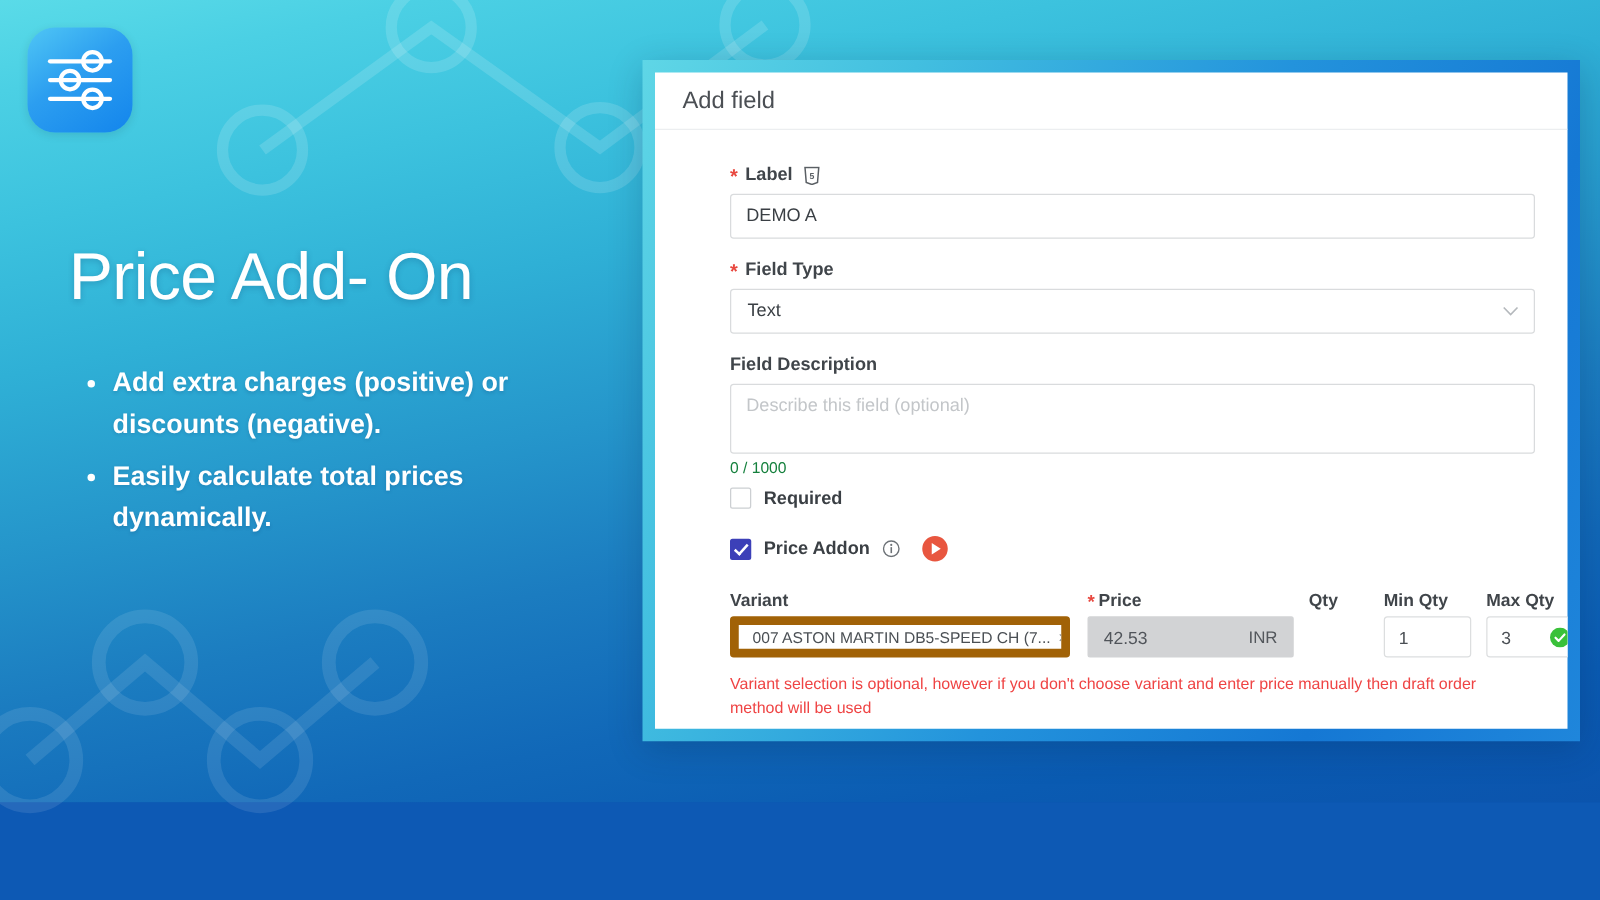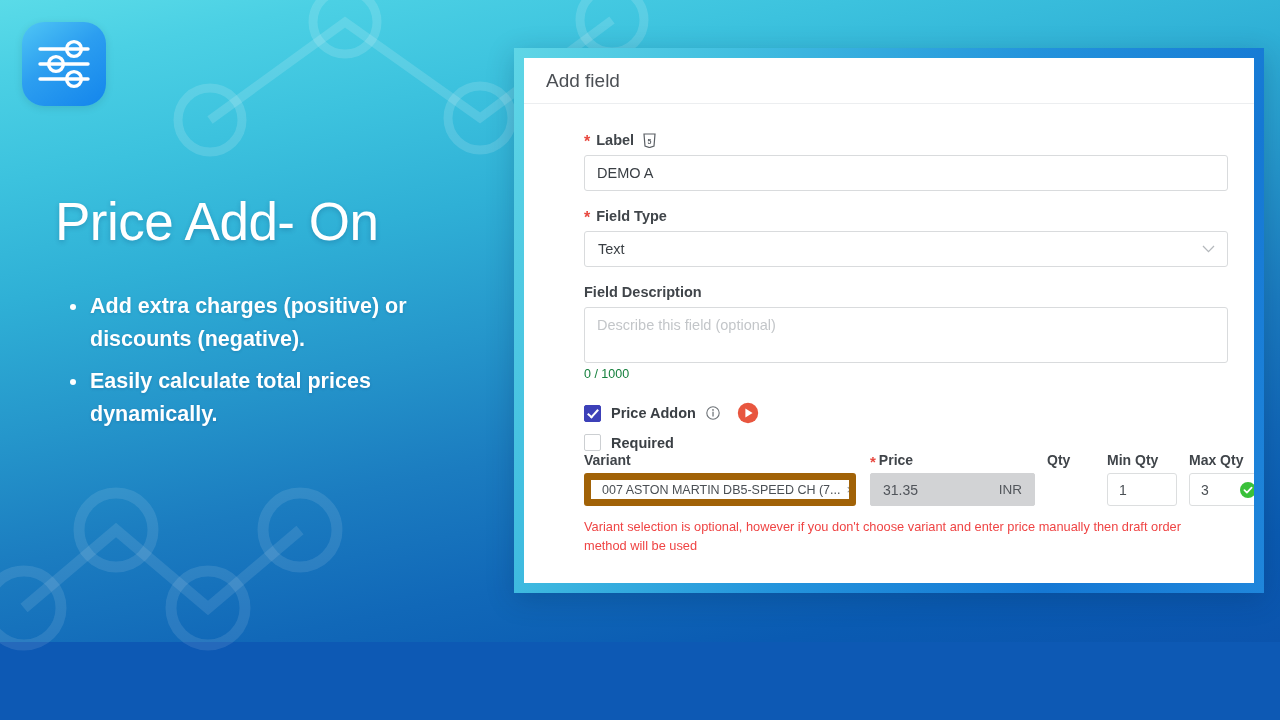--- a/index.html
+++ b/index.html
@@ -258,20 +258,21 @@
     display: inline-block;
   }
   .play-btn {
     width: 24px; height: 24px;
     display: inline-block;
     margin-left: 6px;
   }
 
   
   .vtable {
+    margin-top: 20px;
     display: grid;
     grid-template-columns: 272px 14px 165px 12px 36px 24px 70px 12px 76px;
     row-gap: 5px;
     align-items: center;
     text-align: center;
   }
   .vhead {
     font-size: 14px;
     color: #40454a;
     font-weight: bold;
@@ -453,65 +454,65 @@
           </div>
 
           <div>
             <div class="flabel">Field Description</div>
             <div class="textarea-box">
               <span>Describe this field (optional)</span>
             </div>
             <div class="counter">0 / 1000</div>
           </div>
 
+          <div class="check-row">
+            <span class="cbox"></span>
+            <span class="check-label">Required</span>
+          </div>
+
           <div class="check-row" style="margin-top:20px;">
             <span class="cbox checked"></span>
             <span class="check-label">Price Addon</span>
             <span class="info-icon">
               <svg width="14" height="14" viewBox="0 0 14 14">
                 <circle cx="7" cy="7" r="6.2" fill="none" stroke="#6d7277" stroke-width="1.1"></circle>
                 <circle cx="7" cy="3.9" r="0.85" fill="#6d7277"></circle>
                 <rect x="6.4" y="5.7" width="1.25" height="4.8" fill="#6d7277"></rect>
               </svg>
             </span>
             <span class="play-btn">
               <svg width="24" height="24" viewBox="0 0 24 24">
                 <circle cx="12" cy="12" r="11.4" fill="#ffffff" fill-opacity="0.0"></circle>
                 <circle cx="12" cy="12" r="10.2" fill="#e8563f"></circle>
                 <path d="M9.4 7.4 L16.6 12 L9.4 16.6 Z" fill="#ffffff"></path>
               </svg>
             </span>
           </div>
 
-          <div class="check-row">
-            <span class="cbox"></span>
-            <span class="check-label">Required</span>
-          </div>
-
           <div class="vtable">
             <div class="vhead">Variant</div>
             <div></div>
             <div class="vhead">
               <span class="star">*</span>
               <span>Price</span>
             </div>
             <div></div>
             <div class="vhead">Qty</div>
             <div></div>
             <div class="vhead">Min Qty</div>
             <div></div>
             <div class="vhead">Max Qty</div>
 
             <div class="variant-select">
               <span>007 ASTON MARTIN DB5-SPEED CH (7...</span>
               <span class="x-icon">×</span>
             </div>
             <div></div>
             <div class="price-box">
-              <span>31.35</span>
+              <span>42.53</span>
               <span class="cur">INR</span>
             </div>
             <div></div>
             <div>
               <span class="qty-check"></span>
             </div>
             <div></div>
             <div class="num-box">
               <span>1</span>
             </div>

